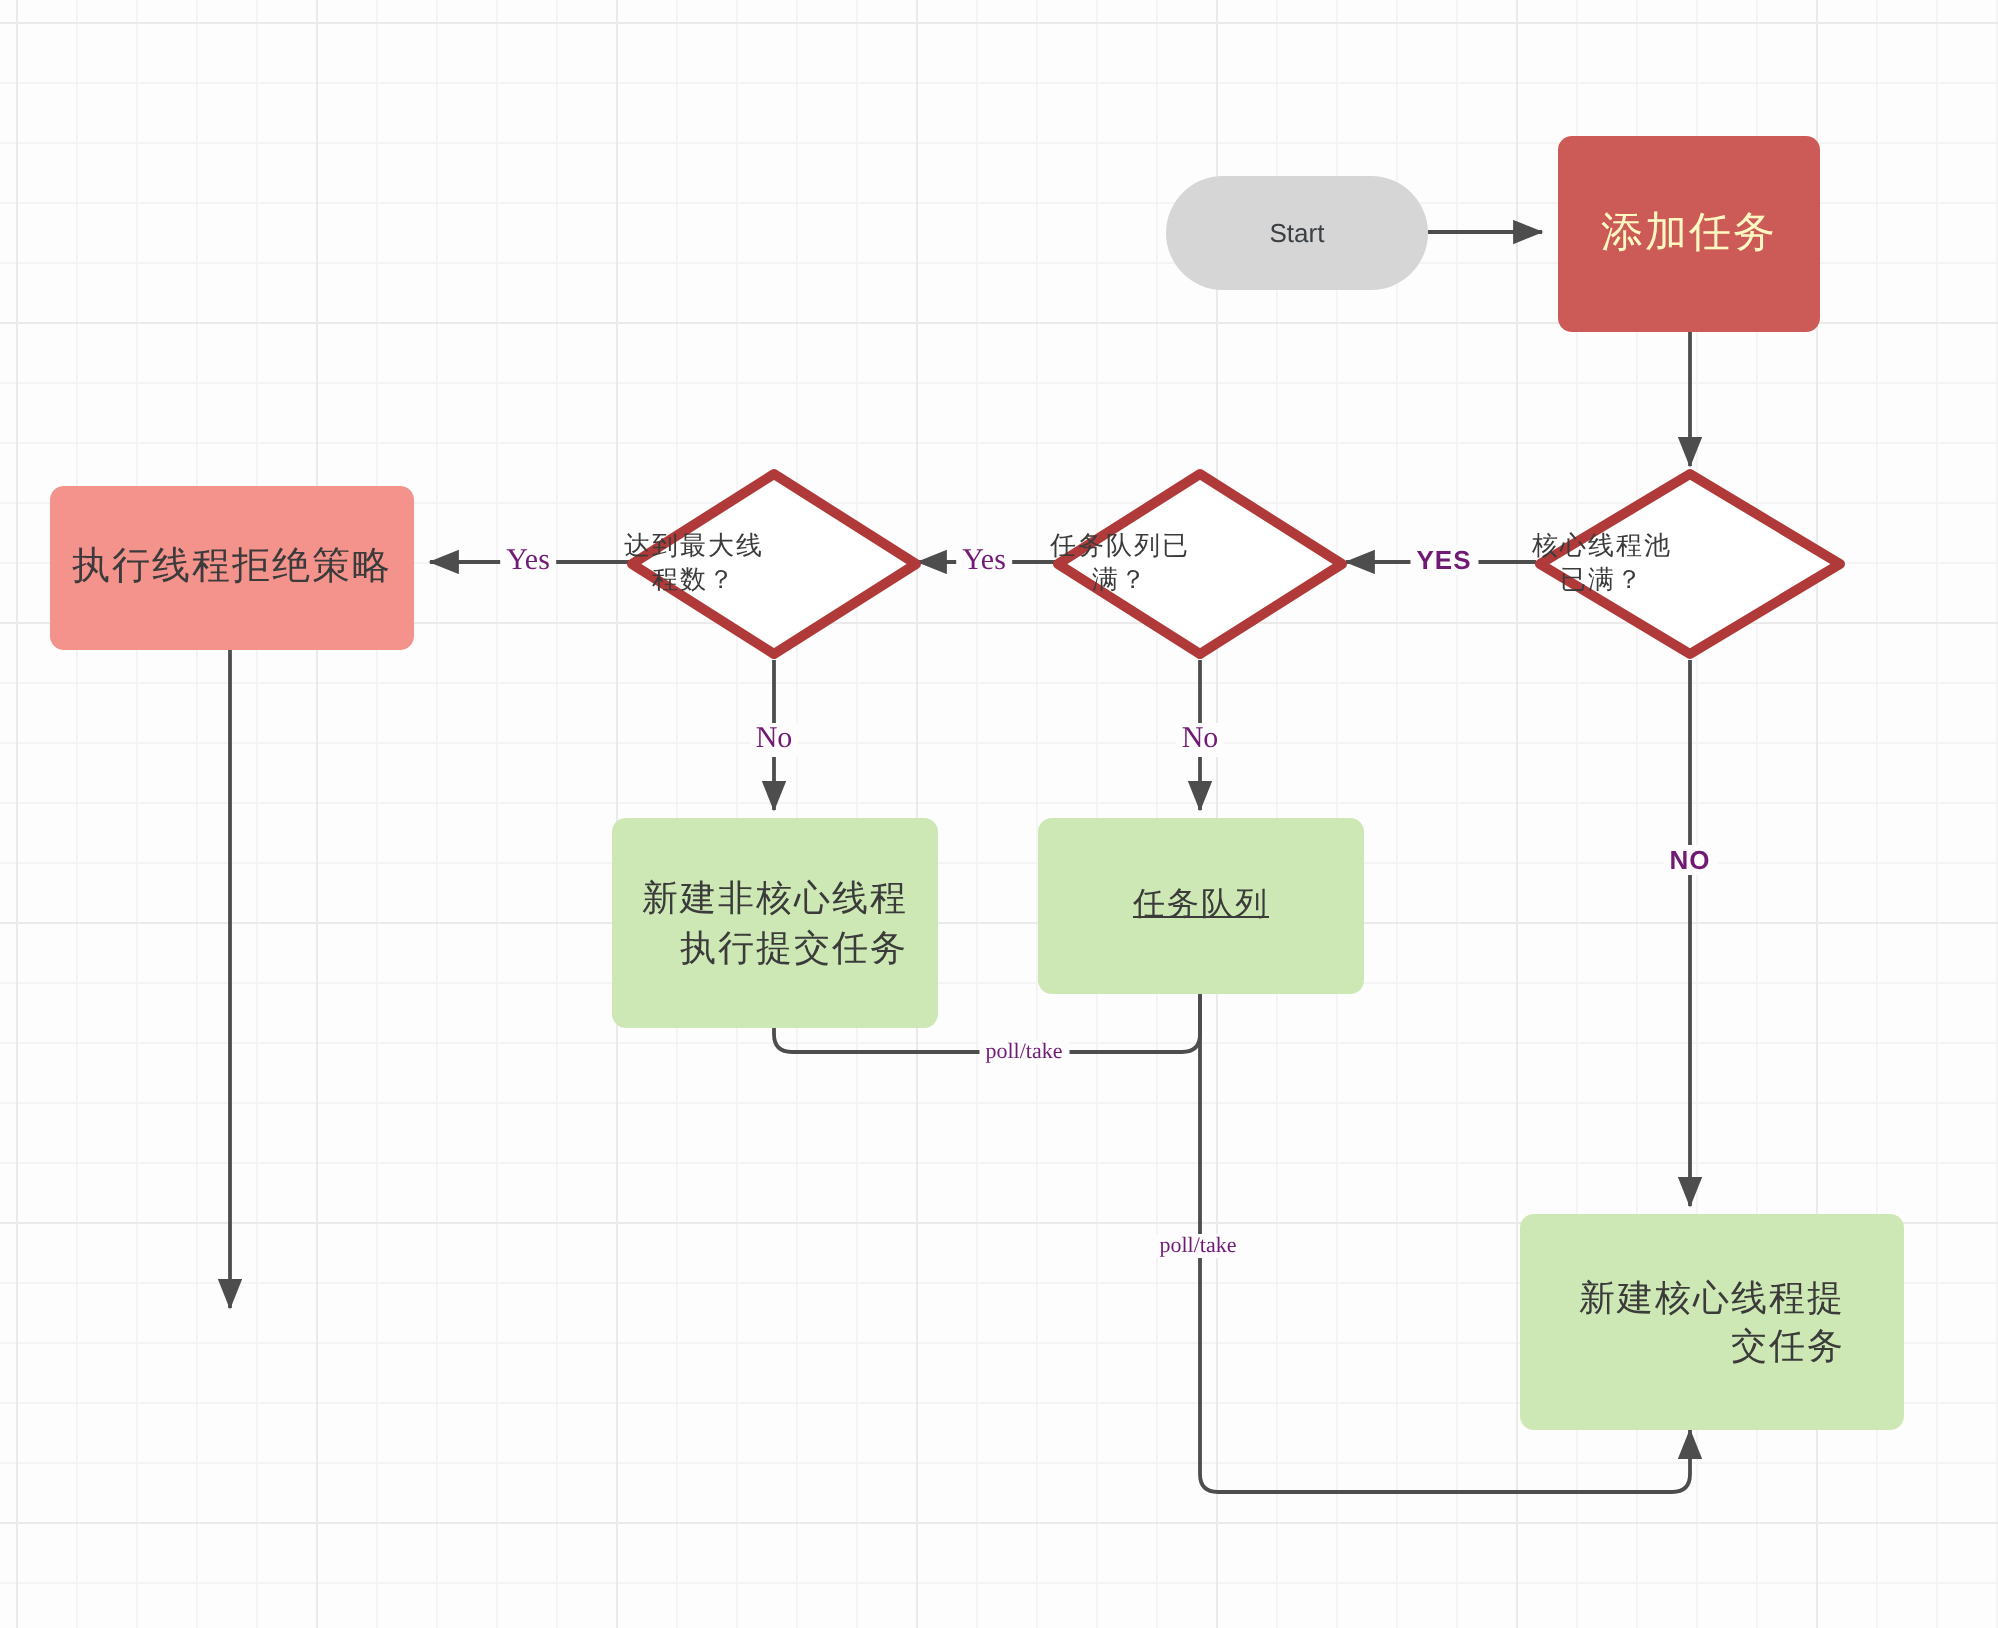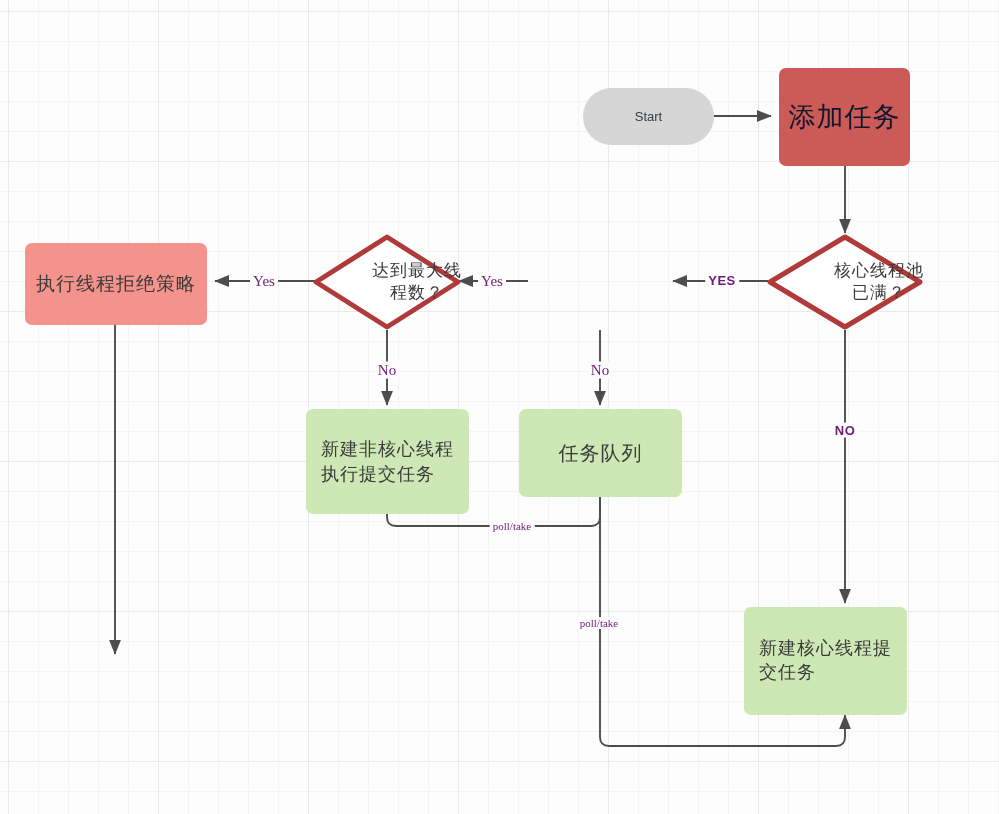--- a/index.html
+++ b/index.html
@@ -27,70 +27,70 @@
     left: 0; top: 0;
     width: 999px; height: 814px;
     pointer-events: none;
   }
   .node {
     position: absolute;
     box-sizing: border-box;
     display: flex;
     align-items: center;
     justify-content: center;
-    text-align: left;
+    text-align: right;
     line-height: 1.35;
   }
   .terminal {
     background: #d6d6d6;
     border-radius: 34px;
     color: #3b4044;
     font-size: 13px;
     font-family: "Liberation Sans", sans-serif;
   }
   .proc-red-strong {
     background: #cc5b58;
     border-radius: 7px;
-    color: #0f172a;
-    font-size: 27px;
+    color: #fef9c3;
+    font-size: 21px;
     letter-spacing: 1px;
   }
   .proc-red-light {
     background: #f4928c;
     border-radius: 7px;
     color: #3b3b3b;
     font-size: 19px;
     letter-spacing: 1px;
   }
   .proc-green {
     background: #cde8b4;
     border-radius: 7px;
     color: #3b3b3b;
     font-size: 18px;
     letter-spacing: 1px;
   }
-  .proc-green.big { font-size: 20px; }
+  .proc-green.big { font-size: 16px; text-decoration: underline; }
   .decision-wrap {
     position: absolute;
   }
   .decision-wrap .dia {
     position: absolute;
     left: 0; top: 0;
     width: 100%; height: 100%;
   }
   .decision-wrap .dlabel {
     position: absolute;
     left: 0; top: 0;
     width: 100%; height: 100%;
     display: flex;
     align-items: center;
-    justify-content: flex-end;
+    justify-content: flex-start;
     text-align: center;
     color: #3b3b3b;
-    font-size: 17px;
+    font-size: 13px;
     line-height: 1.3;
     letter-spacing: 1px;
   }
   .edge-label {
     position: absolute;
     background: #fdfdfd;
     color: #701a75;
     white-space: nowrap;
     padding: 0 3px;
     transform: translate(-50%, -50%);
@@ -158,20 +158,29 @@
   <div class="decision-wrap" style="left:766px; top:233px; width:158px; height:98px;">
     <svg class="dia" viewBox="0 0 158 98" xmlns="http://www.w3.org/2000/svg">
       <polygon points="79,4 154,49 79,94 4,49" fill="#ffffff" stroke="#b03a3a" stroke-width="5" stroke-linejoin="round"></polygon>
     </svg>
     <div class="dlabel">
       <span style="white-space:pre-line;">核心线程池
 已满？</span>
     </div>
   </div>
 
+  <div class="decision-wrap" style="left:525px; top:233px; width:150px; height:98px;">
+    <svg class="dia" viewBox="0 0 150 98" xmlns="http://www.w3.org/2000/svg">
+      <polygon points="75,4 146,49 75,94 4,49" fill="#ffffff" stroke="#b03a3a" stroke-width="5" stroke-linejoin="round"></polygon>
+    </svg>
+    <div class="dlabel">
+      <span style="white-space:pre-line;">任务队列已
+满？</span>
+    </div>
+  </div>
 
   <div class="decision-wrap" style="left:312px; top:233px; width:150px; height:98px;">
     <svg class="dia" viewBox="0 0 150 98" xmlns="http://www.w3.org/2000/svg">
       <polygon points="75,4 146,49 75,94 4,49" fill="#ffffff" stroke="#b03a3a" stroke-width="5" stroke-linejoin="round"></polygon>
     </svg>
     <div class="dlabel">
       <span style="white-space:pre-line;">达到最大线
 程数？</span>
     </div>
   </div>
@@ -182,21 +191,21 @@
 
   <div class="node proc-green" style="left:306px; top:409px; width:163px; height:105px;">
     <span style="white-space:pre-line;">新建非核心线程
 执行提交任务</span>
   </div>
 
   <div class="node proc-green big" style="left:519px; top:409px; width:163px; height:88px;">
     <span>任务队列</span>
   </div>
 
-  <div class="node proc-green" style="left:744px; top:607px; width:163px; height:108px;font-family:Liberation Mono, monospace;">
+  <div class="node proc-green" style="left:760px; top:607px; width:192px; height:108px;">
     <span style="white-space:pre-line;">新建核心线程提
 交任务</span>
   </div>
 
 
   <div class="edge-label lbl-bold" style="left:722px; top:280px;">YES</div>
 
   <div class="edge-label lbl-serif" style="left:492px; top:281px;">Yes</div>
 
   <div class="edge-label lbl-serif" style="left:264px; top:281px;">Yes</div>

